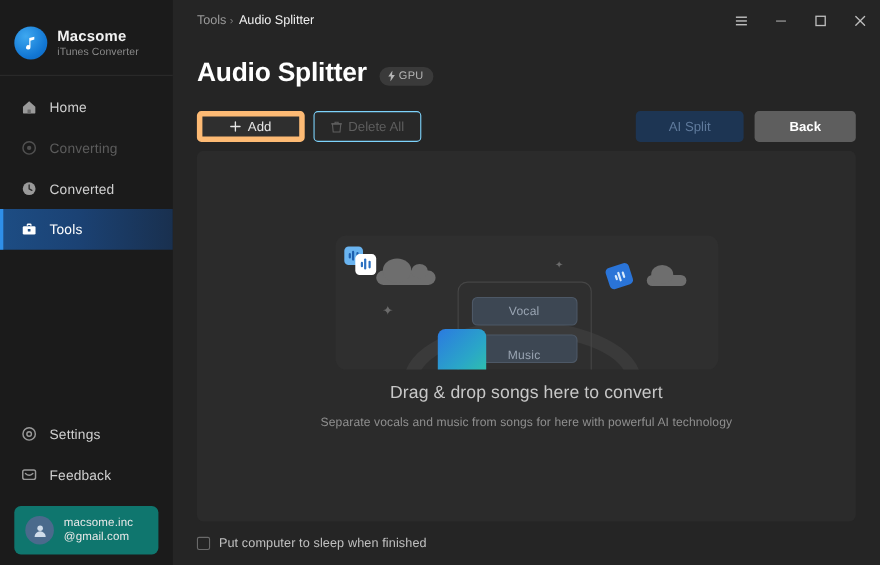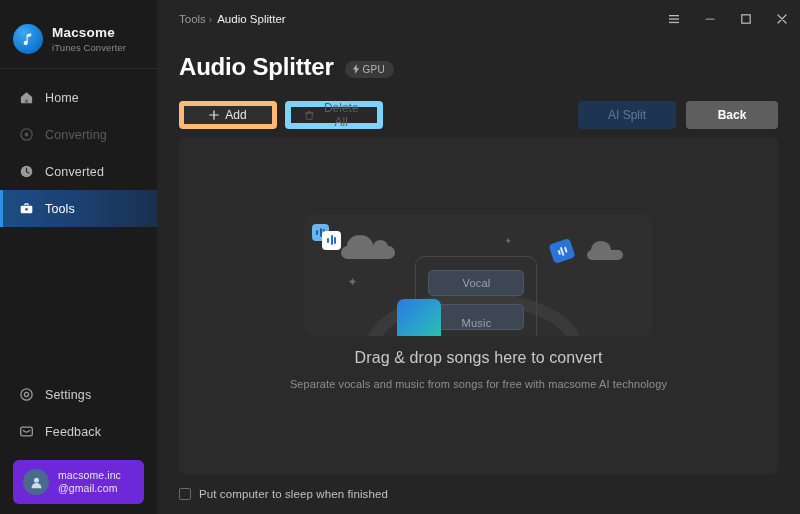--- a/index.html
+++ b/index.html
@@ -74,21 +74,21 @@
   }
   .nav-item.active .nav-label { color: #ffffff; }
 
   .sidebar-spacer { flex: 1; }
 
   .nav-bottom { display: flex; flex-direction: column; padding-bottom: 10px; }
 
   .account-card {
     margin: 10px 13px 0 13px;
     height: 44px;
-    background: #6d28d9;
+    background: #0f766e;
     border-radius: 6px;
     display: flex; align-items: center;
     gap: 9px; padding-left: 10px;
   }
   .avatar {
     width: 26px; height: 26px; border-radius: 50%;
     background: #4a6a8c;
     display: flex; align-items: center; justify-content: center;
     flex-shrink: 0;
   }
@@ -161,21 +161,21 @@
     font-family: "Liberation Sans", sans-serif;
   }
   .btn-add {
     background: #2f2f2f; color: #e6e6e6;
     width: 98px;
     border: 5px solid #fdba74;
   }
   .btn-delete {
     background: #282828; color: #5e5e5e;
     width: 98px; margin-left: 8px;
-    border: 6px solid #7dd3fc;
+    border: 1px solid #7dd3fc;
   }
   .btn-right-group { margin-left: auto; display: flex; gap: 10px; }
   .btn-aisplit {
     background: #1d3553; color: #5f7a9c;
     width: 98px;
   }
   .btn-back {
     background: #5e5e5e; color: #ffffff;
     width: 92px; font-weight: bold;
   }
@@ -535,21 +535,21 @@
           </div>
 
           <div class="float-icon">
             <span class="wb" style="height:5px;"></span>
             <span class="wb" style="height:9px;"></span>
             <span class="wb" style="height:6px;"></span>
           </div>
         </div>
 
         <div class="caption-main">Drag &amp; drop songs here to convert</div>
-        <div class="caption-sub">Separate vocals and music from songs for free with macsome AI technology</div>
+        <div class="caption-sub">Separate vocals and music from songs for here with powerful AI technology</div>
       </div>
     </div>
 
     <div class="footer">
       <div class="checkbox-row">
         <span class="checkbox"></span>
         <span class="checkbox-label">Put computer to sleep when finished</span>
       </div>
     </div>
 

